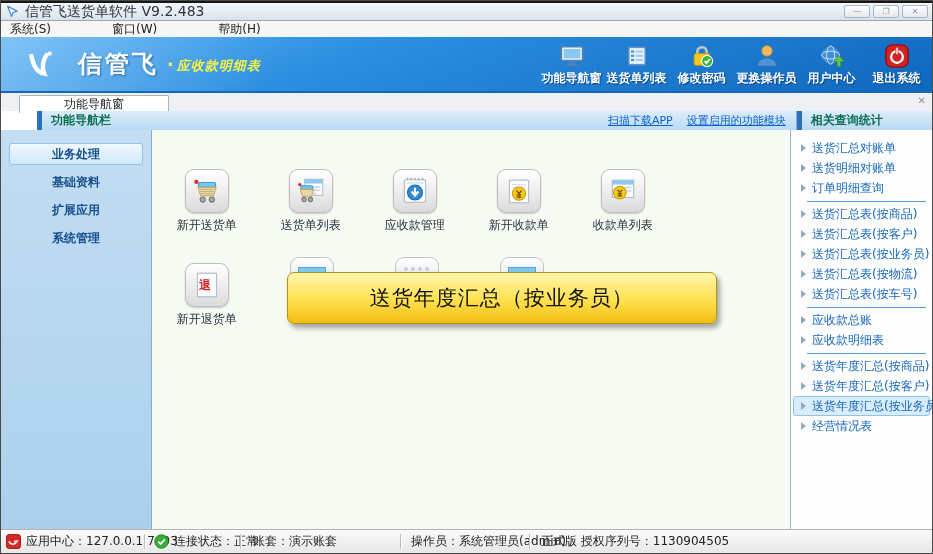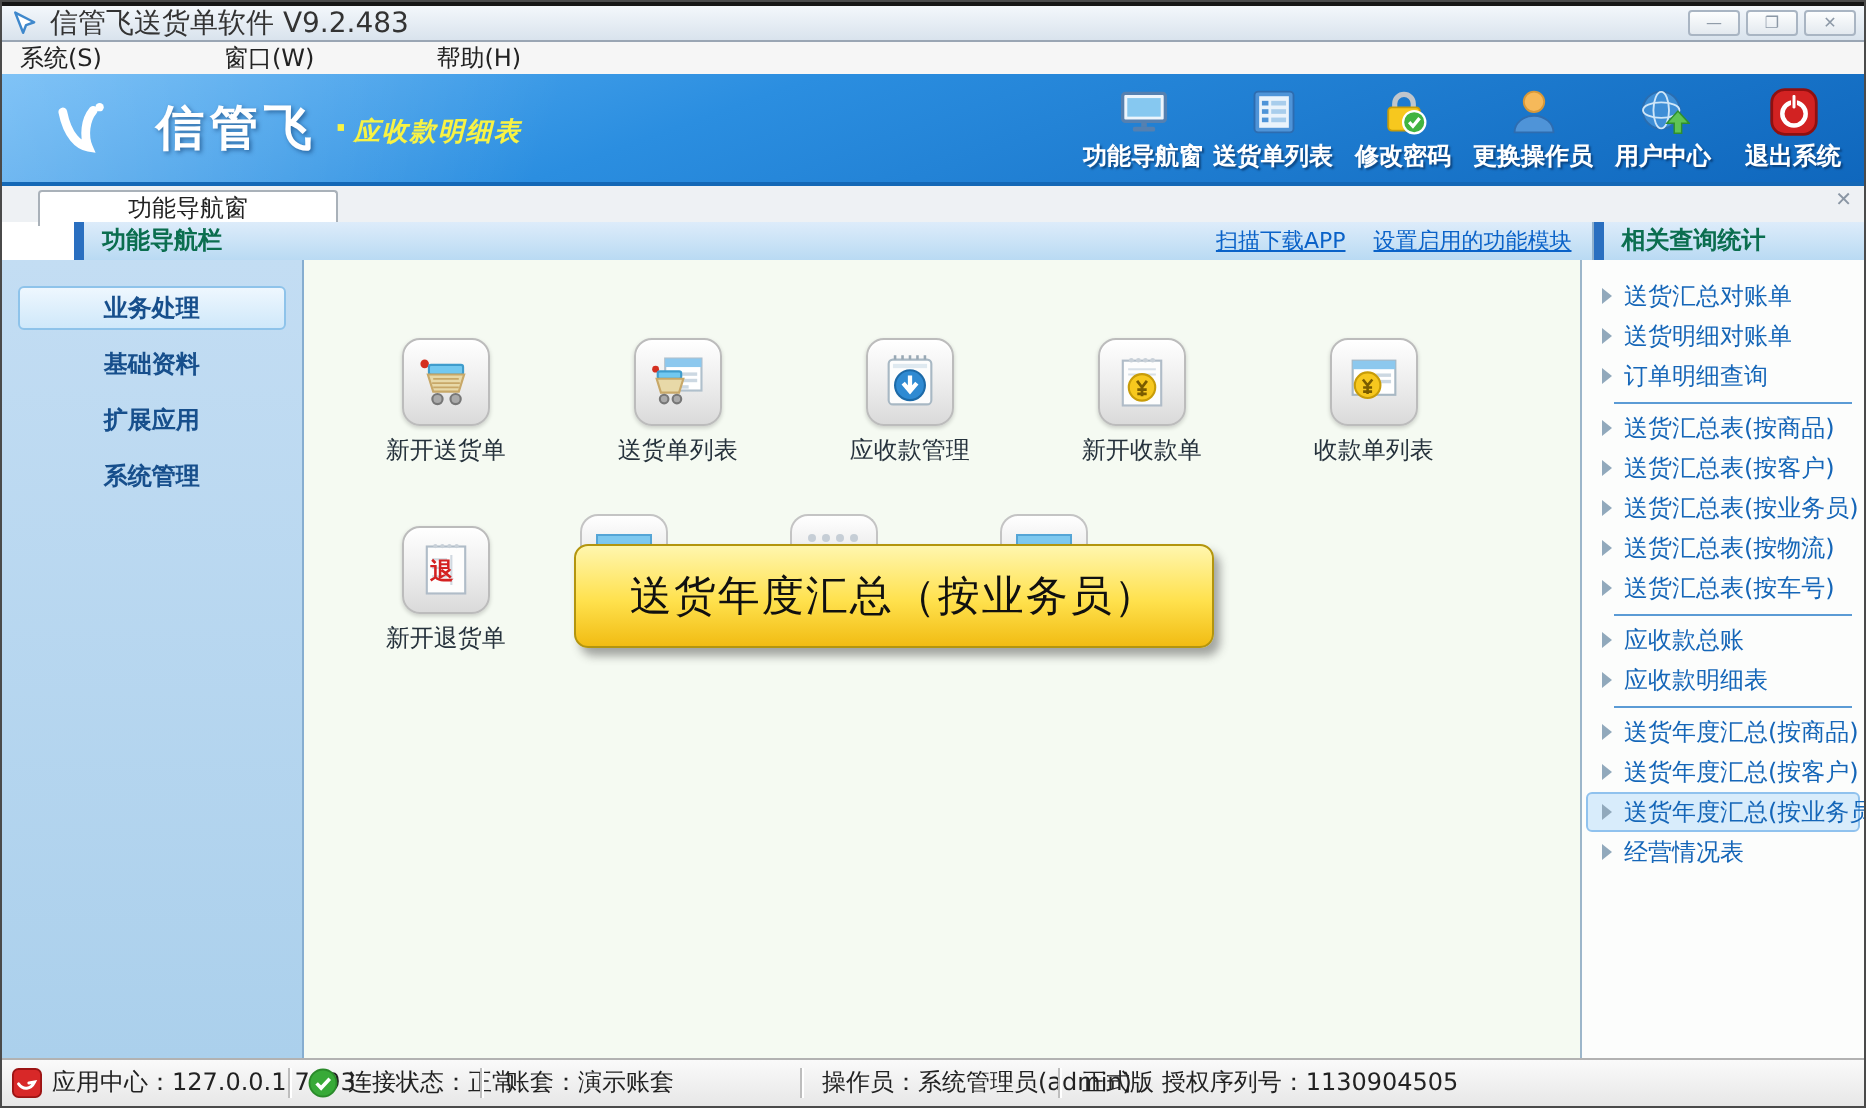--- a/index.html
+++ b/index.html
@@ -62,38 +62,38 @@
   
   .bodyrow { position:absolute; left:0; top:129px; width:100%; height:399px; display:flex; }
 
   .sidebar { width:152px; height:100%; background:linear-gradient(#c3ddf3,#abd0ec);
     border-right:1px solid #86add0; padding-top:13px; }
   .side-item { width:134px; height:22px; margin:0 auto 6px auto; text-align:center; line-height:21px;
     font-size:12px; font-weight:bold; color:#174f8c; cursor:pointer; border:1px solid transparent; }
   .side-item.selected { background:linear-gradient(#eef7fe,#cfe8fa); border:1px solid #8ec3ea; border-radius:3px; }
 
   .main { position:relative; width:643px; height:100%; background:#f5faf2; }
-  .icon-row { position:absolute; left:16px; display:flex; padding-left:10px; gap:26px; }
+  .icon-row { position:absolute; left:0; display:flex; padding-left:10px; gap:14px; }
   .row1 { top:39px; }
   .row2 { top:133px; }
   .icon-cell { width:90px; text-align:center; cursor:pointer; }
   .app-icon { width:44px; height:44px; margin:0 auto;
     background:linear-gradient(#ffffff,#ececec 55%,#dadada); border:1px solid #bcbcbc; border-radius:9px;
     box-shadow:inset 0 1px 0 #fff, 0 1px 2px rgba(0,0,0,.18); display:flex; align-items:center; justify-content:center; }
   .app-icon svg { width:32px; height:32px; display:block; }
   .icon-label { margin-top:4px; font-size:12px; color:#26323c; white-space:nowrap; }
 
   .partial-icon { position:absolute; top:127px; width:44px; height:19px; z-index:1;
     background:linear-gradient(#ffffff,#ebebeb); border:1px solid #c4c4c4; border-bottom:none;
     border-radius:9px 9px 0 0; display:flex; justify-content:center; }
   .p-strip { width:28px; height:7px; margin-top:9px; background:#7ec8ef; border:1px solid #55a5d6; }
   .p-dots { display:flex; gap:3px; margin-top:9px; }
   .p-dots i { width:4px; height:4px; border-radius:50%; background:#c6ced6; }
 
-  .tooltip { position:absolute; left:135px; top:142px; width:320px; height:52px; z-index:2;
+  .tooltip { position:absolute; left:135px; top:142px; width:430px; height:52px; z-index:2;
     background:linear-gradient(#fff6ae 0%,#ffe14d 55%,#f1bc13 100%);
     border:1px solid #b3950e; border-radius:7px; box-shadow:3px 4px 5px rgba(60,60,60,.45);
     display:flex; align-items:center; justify-content:center;
     font-family:"DejaVu Serif","Liberation Serif",serif; font-size:21px; color:#101010; letter-spacing:1px; }
 
   .rightpanel { width:142px; height:100%; background:#fcfdfc; border-left:1px solid #9cb6ca; padding-top:8px; }
   .rp-item { position:relative; height:20px; margin:0 2px; padding-left:7px; display:flex; align-items:center;
     font-size:12px; color:#1566b8; cursor:pointer; border:1px solid transparent; white-space:nowrap; }
   .rp-arrow { width:0; height:0; border-left:5px solid #91a9bc; border-top:4px solid transparent;
     border-bottom:4px solid transparent; margin-right:6px; flex:none; }

